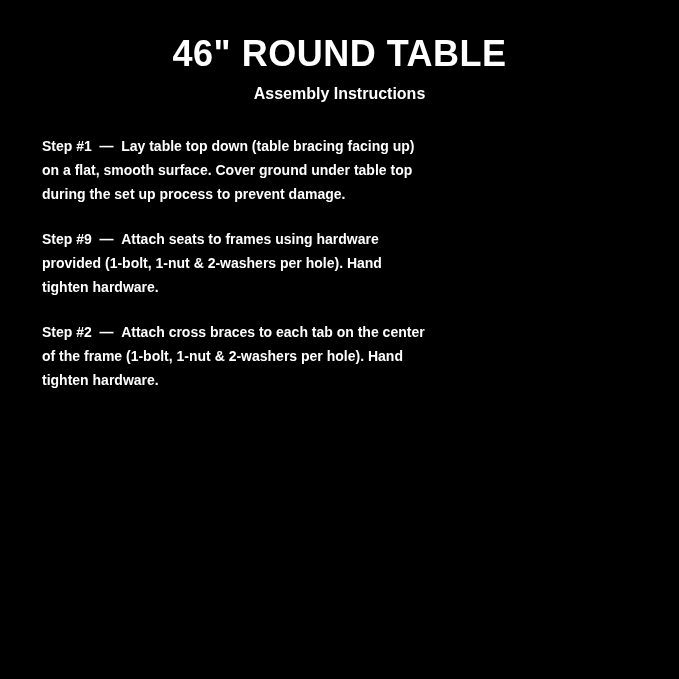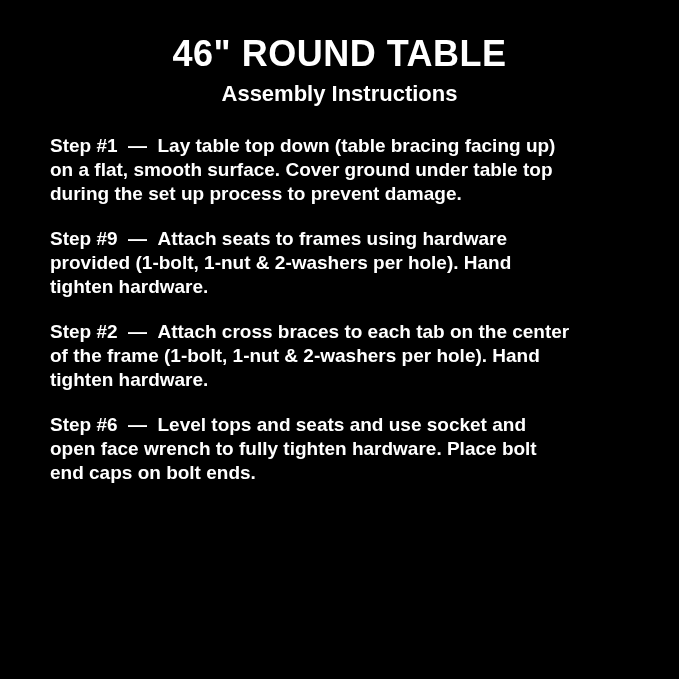--- a/index.html
+++ b/index.html
@@ -22,31 +22,31 @@
     text-align: center;
     padding-top: 34px;
   }
   .poster-title {
     font-size: 36px;
     line-height: 40px;
     letter-spacing: 0.5px;
     margin: 0;
   }
   .poster-subtitle {
-    font-size: 22px;
+    font-size: 16px;
     line-height: 28px;
     margin: 6px 0 0 0;
   }
   .steps {
     padding: 26px 18px 0 42px;
   }
   .step {
-    font-size: 19px;
+    font-size: 14px;
     line-height: 24px;
-    margin: 0 0 21px 8px;
+    margin: 0 0 21px 0;
   }
   .step-label {
     white-space: nowrap;
   }
   .step-sep {
     margin: 0 0.55em;
   }
   .step-body {
     white-space: pre-line;
   }
@@ -70,19 +70,16 @@
 
     <p class="step"><span class="step-label">Step #9</span><span class="step-sep">—</span><span class="step-body">Attach seats to frames using hardware
 provided (1-bolt, 1-nut &amp; 2-washers per hole). Hand
 tighten hardware.</span></p>
 
     <p class="step"><span class="step-label">Step #2</span><span class="step-sep">—</span><span class="step-body">Attach cross braces to each tab on the center
 of the frame (1-bolt, 1-nut &amp; 2-washers per hole). Hand
 tighten hardware.</span></p>
 
 
-    <p class="step"><span class="step-label">Step #6</span><span class="step-sep">—</span><span class="step-body">Level tops and seats and use socket and
-open face wrench to fully tighten hardware. Place bolt
-end caps on bolt ends.</span></p>
 
   </div>
 
 </div>
 
 </body></html>

